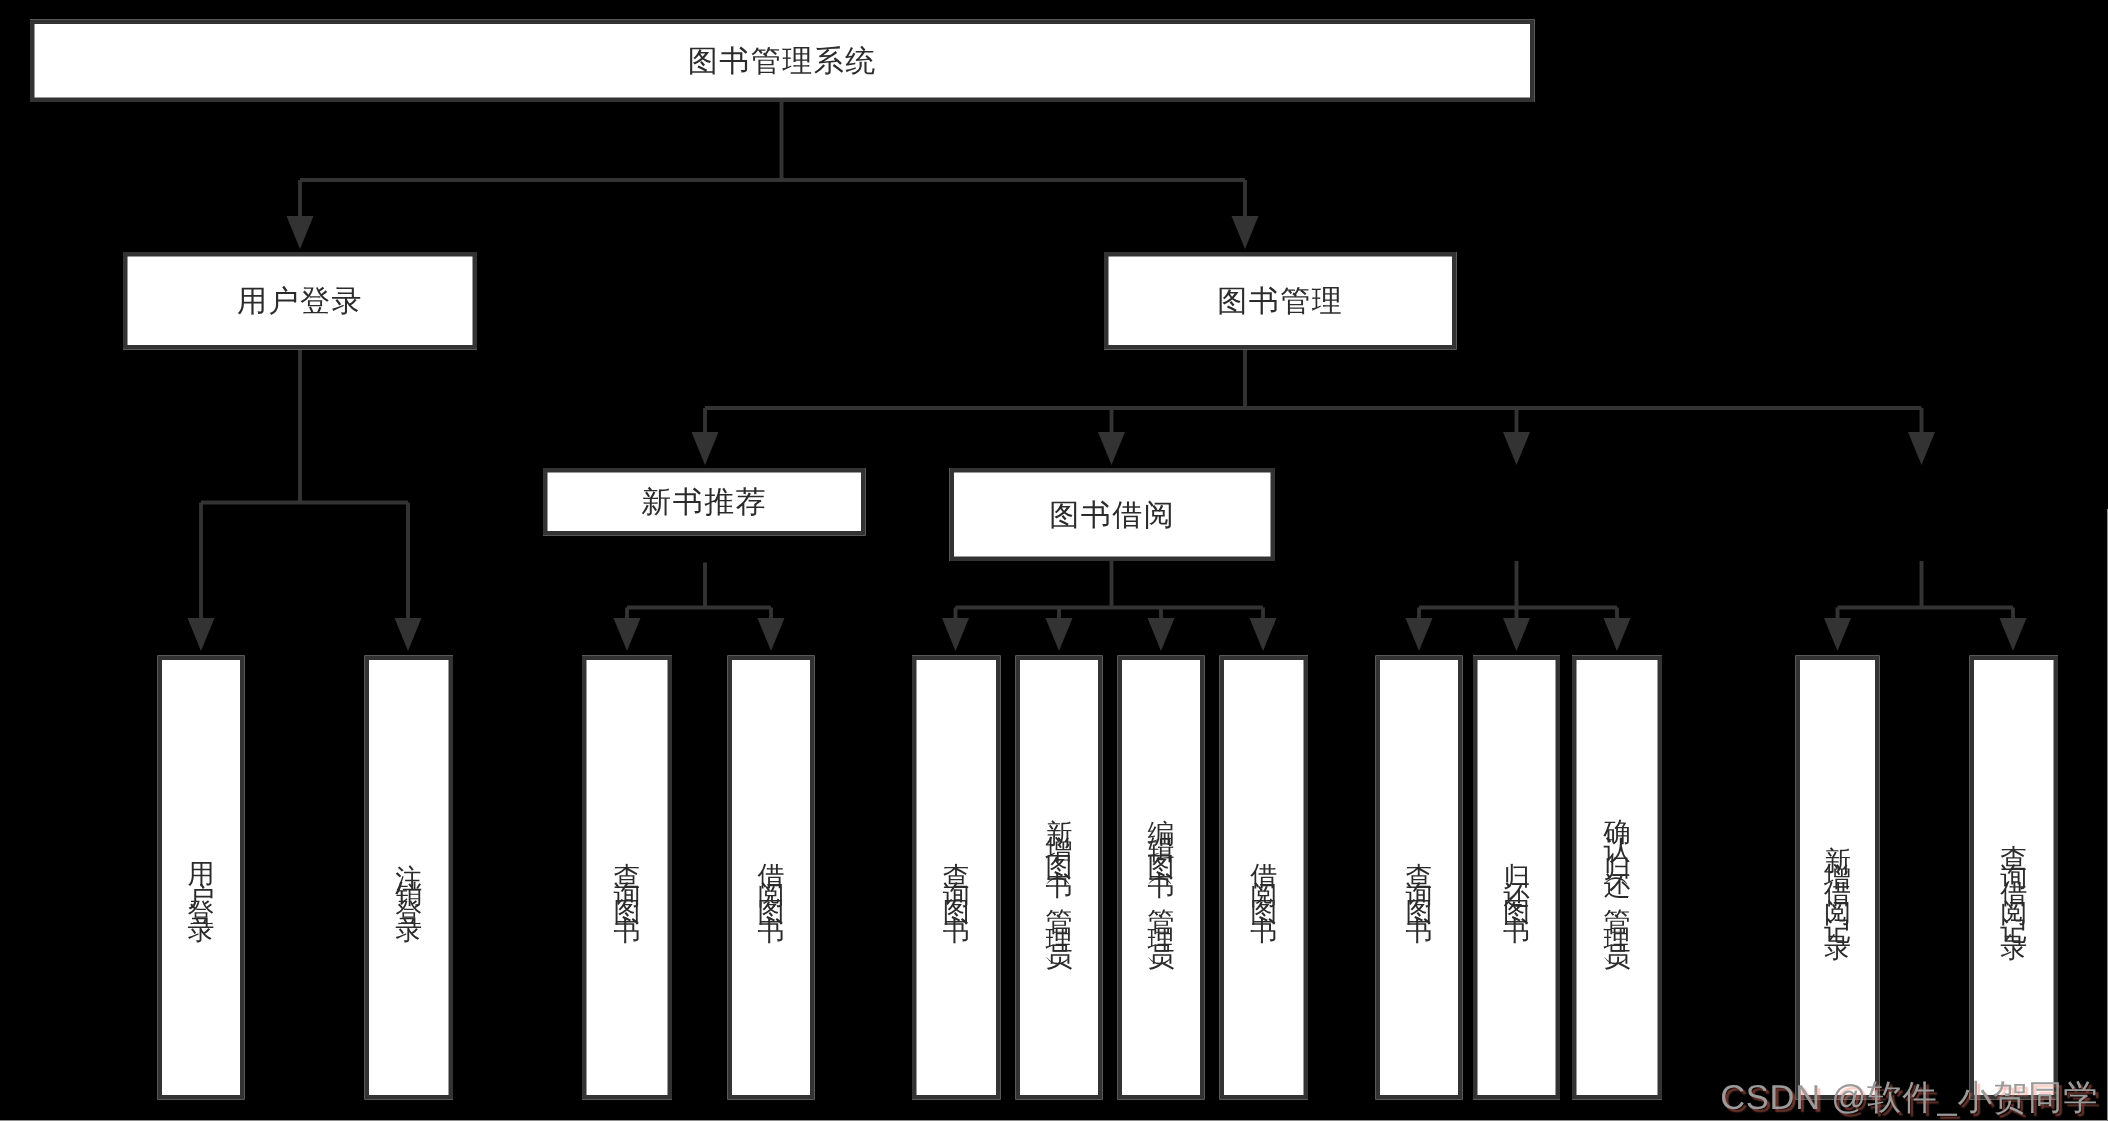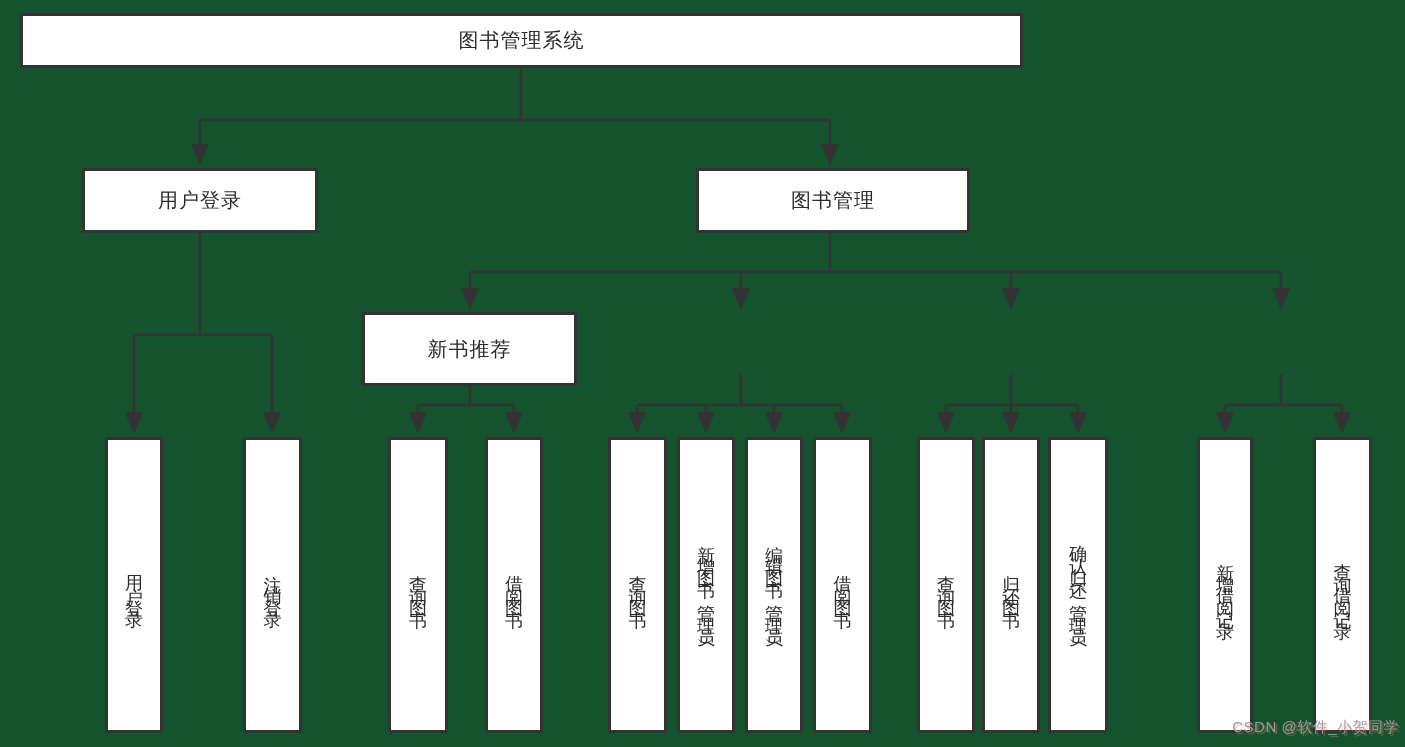--- a/index.html
+++ b/index.html
@@ -1,20 +1,20 @@
 <!DOCTYPE html>
 <html><head>
 <meta charset="utf-8">
 <style>
   html, body { margin: 0; padding: 0; background: #ffffff; }
   #stage {
     position: relative;
     width: 1405px;
     height: 747px;
-    background: #14532d;
+    background: #000000;
     overflow: hidden;
     font-family: "Liberation Sans", "DejaVu Sans", sans-serif;
   }
   #wires {
     position: absolute;
     left: 0; top: 0;
     width: 1405px; height: 747px;
     z-index: 0;
   }
   .node {
@@ -34,23 +34,23 @@
     text-orientation: mixed;
     font-size: 18px;
     letter-spacing: 12px;
     line-height: 1;
     color: #2b2b2b;
     white-space: nowrap;
   }
   #watermark {
     position: absolute;
     right: 6px;
-    bottom: 10px;
+    bottom: 0;
     z-index: 2;
-    font-size: 15px;
+    font-size: 23px;
     color: #9b9b9b;
     letter-spacing: 0.5px;
     text-shadow: 2px 2px 1px rgba(248, 120, 100, 0.45);
   }
 </style>
 </head>
 <body>
 
 <div id="stage">
 
@@ -83,23 +83,24 @@
       <polygon points="1002,412 1020,412 1011,434"></polygon>
       <polygon points="1069,412 1087,412 1078,434"></polygon>
       <polygon points="1216,412 1234,412 1225,434"></polygon>
       <polygon points="1333,412 1351,412 1342,434"></polygon>
     </g>
   </svg>
 
   <div class="node hbox" style="left:20px; top:13px; width:1003px; height:55px;">图书管理系统</div>
 
   <div class="node hbox" style="left:82px; top:168px; width:236px; height:65px;">用户登录</div>
-  <div class="node hbox" style="left:696px; top:168px; width:274px; height:65px;">图书管理</div>
+  <div class="node hbox" style="left:736px; top:168px; width:235px; height:65px;">图书管理</div>
 
-  <div class="node hbox" style="left:362px; top:312px; width:215px; height:74px;">新书推荐</div>
+  <div class="node hbox" style="left:362px; top:312px; width:215px; height:45px;">新书推荐</div>
+  <div class="node hbox" style="left:633px; top:312px; width:217px; height:62px;">图书借阅</div>
 
   <div class="node vbox" style="left:105px; top:437px; width:58px; height:296px;">
     <span class="vtext">用户登录</span>
   </div>
   <div class="node vbox" style="left:243px; top:437px; width:59px; height:296px;">
     <span class="vtext">注销登录</span>
   </div>
 
   <div class="node vbox" style="left:388px; top:437px; width:60px; height:296px;">
     <span class="vtext">查询图书</span>

